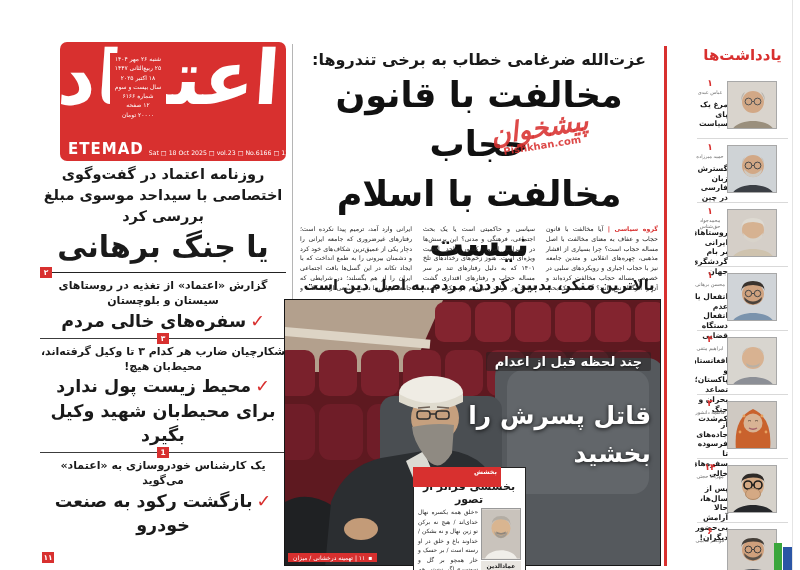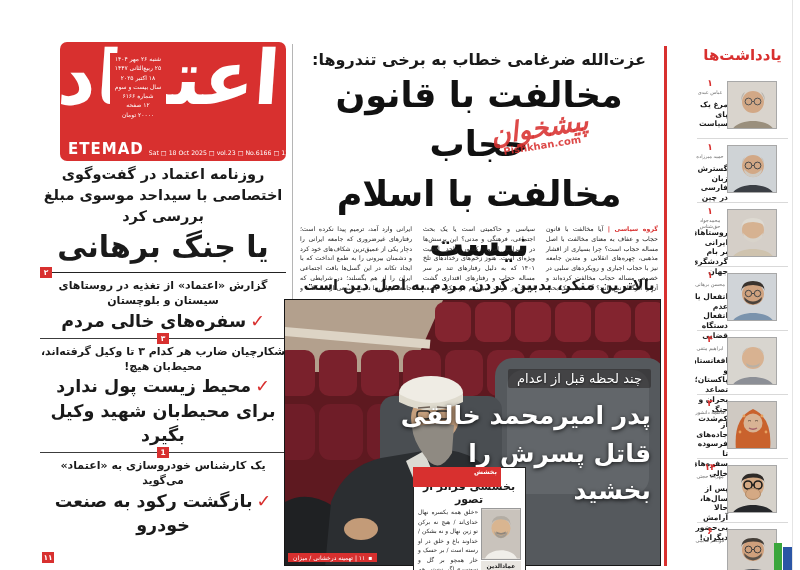--- a/index.html
+++ b/index.html
@@ -43,21 +43,21 @@
   .check{color:#d8302f;margin-left:4px;font-weight:bold}
   .sep{border-top:1px solid #3c3c3c;margin-top:5px;position:relative;height:0}
   .sep-strong{border-top:1.5px solid #222}
   .badge{position:absolute;left:50%;transform:translateX(-50%);top:-6px;background:#d8302f;color:#fff;font-size:7.5px;font-weight:bold;min-width:12px;height:11px;line-height:11px;text-align:center;padding:0 1px}
   .badge-left{left:0;transform:none}
   .badge-abs{position:absolute;background:#d8302f;color:#fff;font-size:7.5px;font-weight:bold;min-width:12px;height:11px;line-height:11px;text-align:center}
 
   
   .photo{position:absolute;left:284px;top:299px;width:377px;height:267px;border:1px solid #161616;overflow:hidden;background:#621a22}
   .photo svg{display:block}
-  .photo-kicker{position:absolute;top:69px;right:9px;background:rgba(35,32,32,.5);color:#fff;font-size:13px;font-weight:normal;padding:2px 9px;direction:rtl;border-radius:2px;text-shadow:0 1px 2px rgba(0,0,0,.7)}
+  .photo-kicker{position:absolute;top:52px;right:9px;background:rgba(35,32,32,.5);color:#fff;font-size:13px;font-weight:bold;padding:2px 9px;direction:rtl;border-radius:2px;text-shadow:0 1px 2px rgba(0,0,0,.7)}
   .photo-hl{position:absolute;top:97px;right:9px;text-align:right;direction:rtl;color:#fff;text-shadow:0 1px 4px rgba(0,0,0,.85)}
   .photo-hl div{font-size:25px;font-weight:bold;line-height:1.5}
   .photo-credit{position:absolute;left:3px;bottom:3px;background:#d8302f;color:#fff;font-size:6px;padding:1px 5px;direction:rtl;display:flex;gap:3px;align-items:center}
 
   
   .inset{position:absolute;left:413px;top:467px;width:113px;height:110px;background:#fff;border:1px solid #222;z-index:6;direction:rtl}
   .inset-tab{position:absolute;top:-1px;right:24px;left:-1px;height:20px;background:#d8302f;color:#fff;font-size:6.5px;font-weight:bold;text-align:right;padding:0 4px;line-height:10px}
   .inset-title{font-size:11px;font-weight:bold;text-align:center;padding:12px 5px 2px 4px;line-height:1.2}
   .inset-row{display:flex;gap:3px;padding:0 4px}
   .inset-photo{width:40px;flex:0 0 40px}
@@ -203,21 +203,20 @@
       <g stroke="#2e2e2e" stroke-width="1.5" fill="none">
         <rect x="132" y="111" width="13" height="8" rx="3"></rect>
         <rect x="151" y="111" width="13" height="8" rx="3"></rect>
         <line x1="145" y1="114" x2="151" y2="114"></line>
       </g>
       <line x1="133" y1="108" x2="145" y2="107" stroke="#6e6258" stroke-width="1.5"></line>
       <line x1="152" y1="107" x2="164" y2="108" stroke="#6e6258" stroke-width="1.5"></line>
     </svg>
     <div class="photo-kicker">چند لحظه قبل از اعدام</div>
     <div class="photo-hl">
-      <div>پدر امیرمحمد خالقی</div>
       <div>قاتل پسرش را</div>
       <div>بخشید</div>
     </div>
     <div class="photo-credit">
       <span>▪</span>
       <span>۱۱ | تهمینه درخشانی / میزان</span>
     </div>
   </div>
 
   <div class="inset">

